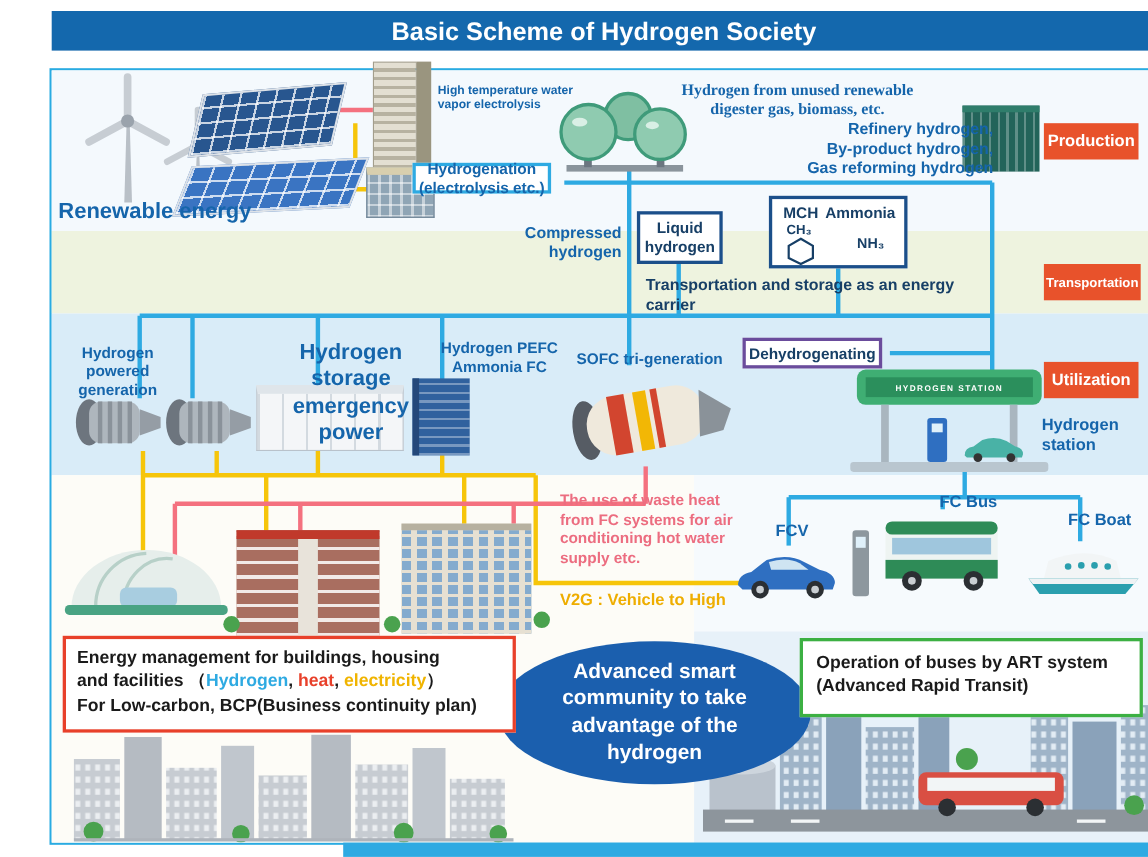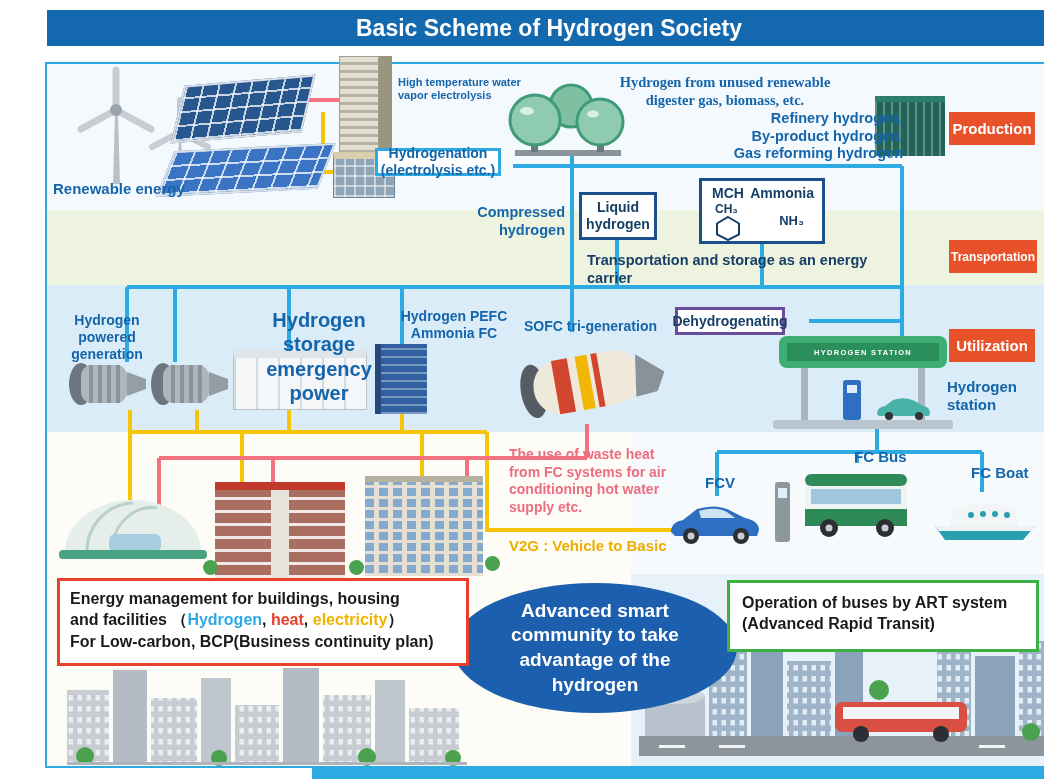--- a/index.html
+++ b/index.html
@@ -130,21 +130,21 @@
       <rect x="92" y="58" width="7" height="16" fill="#6b7680"></rect>
     <circle cx="66" cy="28" r="21" fill="#7fbfa2" stroke="#3f9b7a" stroke-width="3"></circle>
     <circle cx="30" cy="42" r="25" fill="#8fcbb0" stroke="#3f9b7a" stroke-width="3"></circle>
     <circle cx="95" cy="44" r="23" fill="#8fcbb0" stroke="#3f9b7a" stroke-width="3"></circle>
     <ellipse cx="22" cy="33" rx="7" ry="4" fill="#d9efe5"></ellipse>
       <ellipse cx="88" cy="36" rx="6" ry="3.5" fill="#d9efe5"></ellipse>
   </svg>
 
   <div class="abs z3" style="left:848px;top:96px;width:70px;height:60px;background-color:#23645a;background-image:repeating-linear-gradient(90deg,rgba(255,255,255,.28) 0 2px,transparent 2px 8px);border-top:6px solid #2f7d6b;"></div>
 
-  <div class="abs z5 bt" style="left:26px;top:180px;font-size:15px;">Renewable energy</div>
+  <div class="abs z5 bt" style="left:26px;top:180px;font-size:20px;">Renewable energy</div>
   <div class="abs z5 bt" style="left:371px;top:76px;width:136px;font-size:11px;">High temperature water vapor electrolysis</div>
   <div class="abs z4 bluebox" style="left:348px;top:148px;width:126px;height:28px;">
       <span>Hydrogenation (electrolysis etc.)</span>
     </div>
   <div class="abs z5 bt ct" style="left:572px;top:74px;width:252px;font-family:Liberation Serif, serif;">Hydrogen from unused renewable digester gas, biomass, etc.</div>
   <div class="abs z5 bt rt" style="left:690px;top:110px;width:186px;">
     <div>Refinery hydrogen,</div>
     <div>By-product hydrogen,</div>
     <div>Gas reforming hydrogen</div>
   </div>
@@ -211,21 +211,21 @@
       <circle cx="16" cy="22" r="4" fill="#333"></circle>
         <circle cx="46" cy="22" r="4" fill="#333"></circle>
     </svg>
     <div class="abs" style="left:-6px;top:90px;width:180px;height:9px;background:#b9c6cf;border-radius:3px;"></div>
   </div>
 
   <div class="abs z5 bt ct" style="left:30px;top:312px;width:100px;font-size:14px;">Hydrogen powered generation</div>
   <div class="abs z5 bt ct" style="left:222px;top:308px;width:140px;font-size:20px;">Hydrogen storage emergency power</div>
   <div class="abs z5 bt ct" style="left:368px;top:308px;width:118px;font-size:14px;">Hydrogen PEFC Ammonia FC</div>
   <div class="abs z5 bt" style="left:497px;top:318px;width:150px;font-size:14px;">SOFC tri-generation</div>
-  <div class="abs z4 purplebox" style="left:648px;top:307px;width:110px;height:28px;">
+  <div class="abs z4 purplebox" style="left:648px;top:307px;width:127px;height:28px;">
       <span>Dehydrogenating</span>
     </div>
   <div class="abs z5 bt" style="left:920px;top:378px;width:100px;font-size:15px;">Hydrogen station</div>
 
   <svg class="abs z3" style="left:30px;top:490px;" width="152" height="76">
     <path d="M8,62 A68,52 0 0 1 144,62 Z" fill="#e6eeeb"></path>
     <path d="M30,62 A48,48 0 0 1 76,13" stroke="#b7d0c8" fill="none" stroke-width="3"></path>
     <path d="M55,62 A40,44 0 0 1 100,18" stroke="#b7d0c8" fill="none" stroke-width="3"></path>
     <rect x="52" y="44" width="52" height="18" rx="6" fill="#a8cde0"></rect>
     <rect x="2" y="60" width="148" height="9" rx="4" fill="#49a383"></rect>
@@ -233,21 +233,21 @@
   <div class="abs z3" style="left:188px;top:482px;width:130px;height:96px;background-color:#a96e60;background-image:repeating-linear-gradient(0deg,rgba(255,255,255,.85) 0 3px,transparent 3px 13px);">
     <div class="abs" style="left:0;top:0;right:0;height:8px;background:#c0392b;"></div>
     <div class="abs" style="left:56px;top:8px;width:18px;bottom:0;background:#e8e3da;"></div>
   </div>
   <div class="abs z3" style="left:338px;top:476px;width:118px;height:100px;background-color:#e6e0d2;background-image:repeating-linear-gradient(0deg,#e6e0d2 0 3px,transparent 3px 11px),repeating-linear-gradient(90deg,#84abce 0 9px,#e6e0d2 9px 14px);border-top:6px solid #b7b1a0;"></div>
   <div class="abs z3 tree" style="left:176px;top:560px;"></div>
   <div class="abs z3 tree" style="left:322px;top:560px;"></div>
   <div class="abs z3 tree" style="left:458px;top:556px;"></div>
 
   <div class="abs z5 pt" style="left:482px;top:446px;width:162px;">The use of waste heat from FC systems for air conditioning hot water supply etc.</div>
-  <div class="abs z5 yt" style="left:482px;top:537px;">V2G : Vehicle to Basic</div>
+  <div class="abs z5 yt" style="left:482px;top:537px;">V2G : Vehicle to High</div>
 
   <div class="abs z5 bt" style="left:678px;top:474px;font-size:15px;">FCV</div>
   <svg class="abs z3" style="left:638px;top:496px;" width="102" height="54">
     <path d="M6,36 Q6,26 18,24 L32,13 Q52,7 66,15 L80,22 Q94,25 94,34 L92,40 L10,40 Z" fill="#2f6fc1"></path>
     <path d="M34,15 Q50,10 62,16 L70,22 L36,22 Z" fill="#cfe4f2"></path>
     <circle cx="26" cy="40" r="8" fill="#2b2f33"></circle>
       <circle cx="26" cy="40" r="3.5" fill="#c9ced2"></circle>
     <circle cx="76" cy="40" r="8" fill="#2b2f33"></circle>
       <circle cx="76" cy="40" r="3.5" fill="#c9ced2"></circle>
   </svg>

